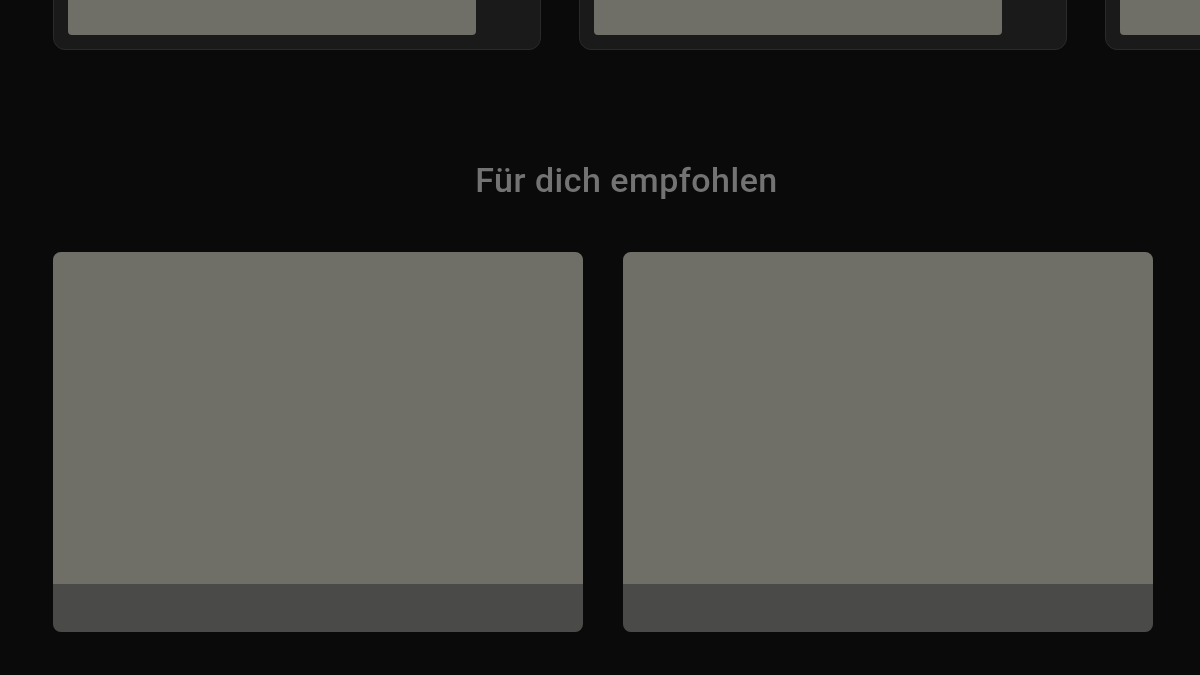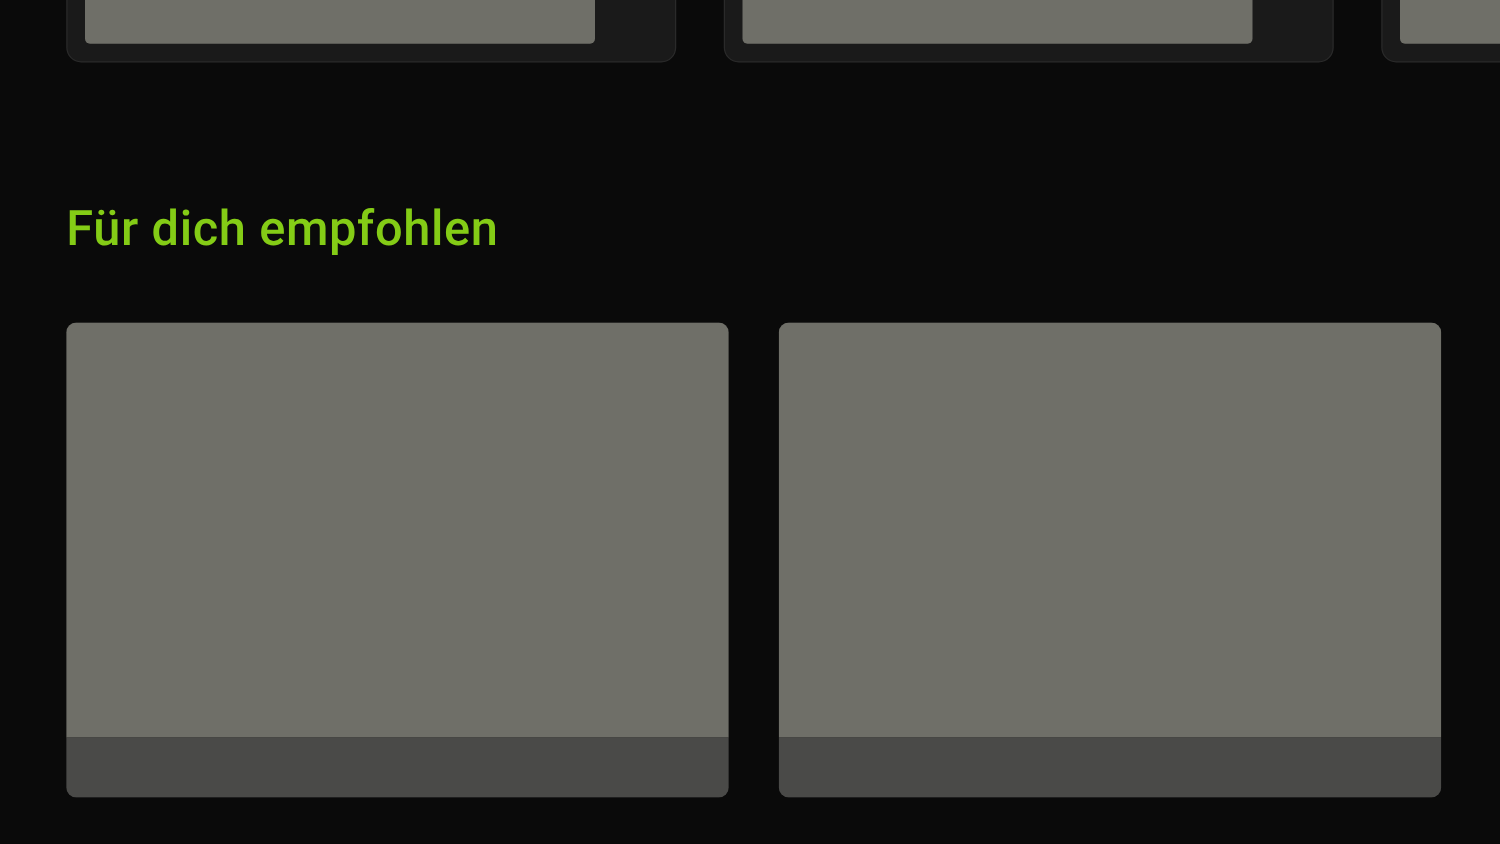--- a/index.html
+++ b/index.html
@@ -33,26 +33,27 @@
       display: flex;
       flex-direction: column;
     }
     .top-card-inner {
       background: #6f6f68;
       border-radius: 4px;
       flex: 1;
       width: calc(100% - 50px);
     }
     .section-title {
-      font-size: 39px;
+      font-size: 34px;
       font-weight: 500;
-      color: #84cc16;
+      color: #737373;
       padding-left: 53px;
       margin-top: 110px;
       letter-spacing: 0.5px;
+      text-align: center;
     }
     .bottom-row {
       display: flex;
       gap: 40px;
       padding-left: 53px;
       margin-top: 52px;
     }
     .bottom-card {
       width: 530px;
       height: 380px;

